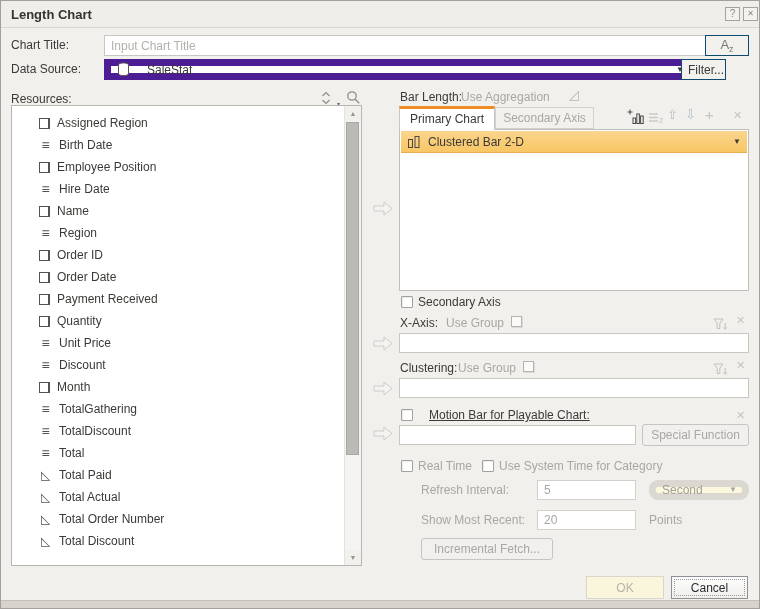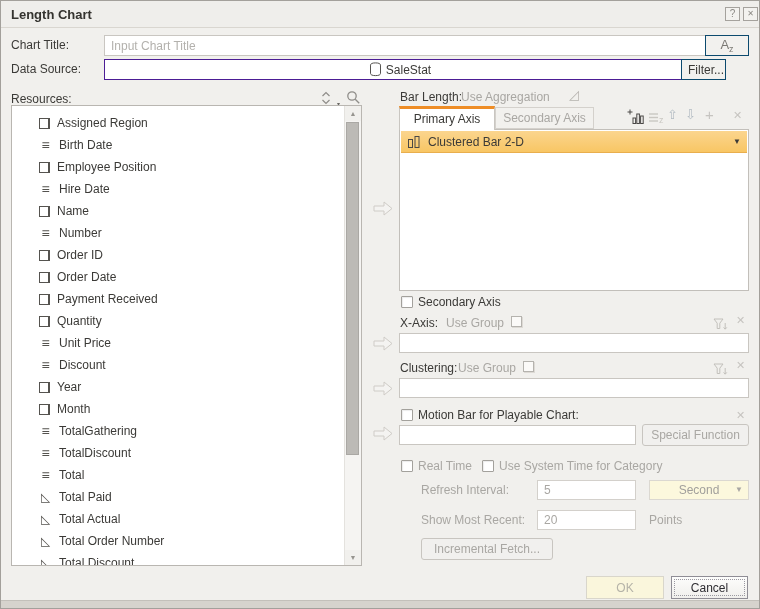--- a/index.html
+++ b/index.html
@@ -11,21 +11,21 @@
   .titlebar{position:absolute;left:0;top:0;right:0;height:26px;border-bottom:1px solid #d9d6d0;background:#efeeeb;}
   .title{position:absolute;left:10px;top:6px;font-weight:bold;font-size:13px;color:#34332f;}
   .tb-btn{position:absolute;top:6px;width:15px;height:14px;box-sizing:border-box;border:1px solid #a5a29d;
     background:#f3f2ef;color:#8b8984;font-size:10px;line-height:12px;text-align:center;cursor:default;}
   .lbl{position:absolute;color:#3b3a37;white-space:nowrap;}
   .hint{position:absolute;color:#a9a7a3;white-space:nowrap;}
   .text-input{position:absolute;box-sizing:border-box;border:1px solid #c9c6c1;background:#fff;
     font:inherit;color:#3b3a37;padding:0 6px;outline:none;}
   .text-input::placeholder{color:#b3b1ad;}
   .text-input.dim{color:#a9a7a3;border-color:#d3d0cb;}
-  .combo{position:absolute;box-sizing:border-box;border:1px solid #4c1d95;background:#fff;display:flex;align-items:center;padding:0 6px;gap:4px;justify-content:center;}
+  .combo{position:absolute;box-sizing:border-box;border:7px solid #4c1d95;background:#fff;display:flex;align-items:center;padding:0 6px;gap:17px;}
   .combo .arrow{position:absolute;right:5px;top:50%;transform:translateY(-55%);font-size:8px;color:#3b3a37;}
   .combo.dim{background:#fcf8dd;border-color:#dbd8d1;color:#a19f9b;}
   .combo.dim .arrow{color:#a9a7a3;}
   .flat-btn{position:absolute;box-sizing:border-box;border:1px solid #0c4a6e;background:#f2f1ee;
     color:#3b3a37;text-align:center;font:inherit;}
   .round-btn{position:absolute;box-sizing:border-box;border:1px solid #c8c5c0;border-radius:3px;
     background:#f1f0ee;color:#a9a7a3;text-align:center;font:inherit;}
   .cb{position:absolute;width:12px;height:12px;box-sizing:border-box;border:1px solid #a3a19c;background:#fff;
     border-radius:1px;box-shadow:inset 1px 1px 1px rgba(0,0,0,0.08);}
   .sq-icon{position:absolute;width:11px;height:11px;box-sizing:border-box;border:1px solid #b5b3ae;background:#fbfaf8;box-shadow:1px 1px 0 #dddad5;}
@@ -123,21 +123,21 @@
         <div class="res-item">
           <span class="fi fi-glyph">≡</span>
           <span class="res-label">Hire Date</span>
         </div>
         <div class="res-item">
           <span class="fi fi-square"></span>
           <span class="res-label">Name</span>
         </div>
         <div class="res-item">
           <span class="fi fi-glyph">≡</span>
-          <span class="res-label">Number</span>
+          <span class="res-label">Region</span>
         </div>
         <div class="res-item">
           <span class="fi fi-square"></span>
           <span class="res-label">Order ID</span>
         </div>
         <div class="res-item">
           <span class="fi fi-square"></span>
           <span class="res-label">Order Date</span>
         </div>
         <div class="res-item">
@@ -148,24 +148,20 @@
           <span class="fi fi-square"></span>
           <span class="res-label">Quantity</span>
         </div>
         <div class="res-item">
           <span class="fi fi-glyph">≡</span>
           <span class="res-label">Unit Price</span>
         </div>
         <div class="res-item">
           <span class="fi fi-glyph">≡</span>
           <span class="res-label">Discount</span>
-        </div>
-        <div class="res-item">
-          <span class="fi fi-square"></span>
-          <span class="res-label">Year</span>
         </div>
         <div class="res-item">
           <span class="fi fi-square"></span>
           <span class="res-label">Month</span>
         </div>
         <div class="res-item">
           <span class="fi fi-glyph">≡</span>
           <span class="res-label">TotalGathering</span>
         </div>
         <div class="res-item">
@@ -218,21 +214,21 @@
   <span class="arrow-svg" style="left:371px;top:424px;">
     <svg width="22" height="17" viewBox="0 0 22 17">
         <polygon points="2,6 12,6 12,2 20,8.5 12,15 12,11 2,11" fill="#f4f3f1" stroke="#cfccc7"></polygon>
       </svg>
   </span>
 
   <span class="lbl" style="left:399px;top:89px;">Bar Length:</span>
   <span class="hint" style="left:460px;top:89px;">Use Aggregation</span>
   <span class="gicon" style="left:568px;top:86px;font-size:13px;color:#b5b3ae;">◿</span>
 
-  <div class="tab active" style="left:398px;top:105px;width:96px;height:24px;">Primary Axis</div>
+  <div class="tab active" style="left:398px;top:105px;width:96px;height:24px;">Primary Chart</div>
   <div class="tab inactive" style="left:494px;top:106px;width:99px;height:22px;">Secondary Axis</div>
 
   <span class="tool" style="left:626px;top:108px;">
     <svg width="18" height="16" viewBox="0 0 18 16">
       <line x1="0.5" y1="3" x2="5.5" y2="3" stroke="#4a4846"></line>
         <line x1="3" y1="0.5" x2="3" y2="5.5" stroke="#4a4846"></line>
       <rect x="6" y="9" width="2.6" height="5.5" fill="none" stroke="#4a4846"></rect>
       <rect x="9.8" y="5" width="2.6" height="9.5" fill="none" stroke="#4a4846"></rect>
       <rect x="13.6" y="7" width="2.6" height="7.5" fill="none" stroke="#4a4846"></rect>
     </svg>
@@ -286,33 +282,33 @@
     <svg width="15" height="13" viewBox="0 0 15 13">
       <path d="M1,1 H10 L6.8,5.2 V10.5 H4.2 V5.2 Z" fill="none" stroke="#c2c0bb"></path>
       <line x1="12.2" y1="5" x2="12.2" y2="11" stroke="#c2c0bb"></line>
       <polyline points="10.6,9.4 12.2,11.2 13.8,9.4" fill="none" stroke="#c2c0bb"></polyline>
     </svg>
   </span>
   <span class="gicon" style="left:735px;top:358px;font-size:11px;">✕</span>
   <input class="text-input" style="left: 398px; top: 377px; width: 350px; height: 20px;">
 
   <span class="cb" style="left:400px;top:408px;"></span>
-  <span class="lbl" style="left:417px;top:407px;">Motion Bar for Playable Chart:</span>
+  <span class="lbl" style="left:428px;top:407px;text-decoration:underline;">Motion Bar for Playable Chart:</span>
   <span class="gicon" style="left:735px;top:408px;font-size:11px;">✕</span>
   <input class="text-input" style="left: 398px; top: 424px; width: 237px; height: 20px;">
   <button class="round-btn" style="left:641px;top:423px;width:107px;height:22px;">Special Function</button>
 
   <span class="cb" style="left:400px;top:459px;"></span>
   <span class="hint" style="left:417px;top:458px;">Real Time</span>
   <span class="cb" style="left:481px;top:459px;"></span>
   <span class="hint" style="left:498px;top:458px;">Use System Time for Category</span>
 
   <span class="hint" style="left:420px;top:482px;">Refresh Interval:</span>
   <input class="text-input dim" style="left: 536px; top: 479px; width: 99px; height: 20px;" value="5">
-  <div class="combo dim" style="left:648px;top:479px;width:100px;height:20px;">
+  <div class="combo dim" style="left:648px;top:479px;width:100px;height:20px;border-radius:9px;">
     <span>Second</span>
     <span class="arrow">▼</span>
   </div>
 
   <span class="hint" style="left:420px;top:512px;">Show Most Recent:</span>
   <input class="text-input dim" style="left: 536px; top: 509px; width: 99px; height: 20px;" value="20">
   <span class="hint" style="left:648px;top:512px;">Points</span>
 
   <button class="round-btn" style="left:420px;top:537px;width:132px;height:22px;">Incremental Fetch...</button>
 

